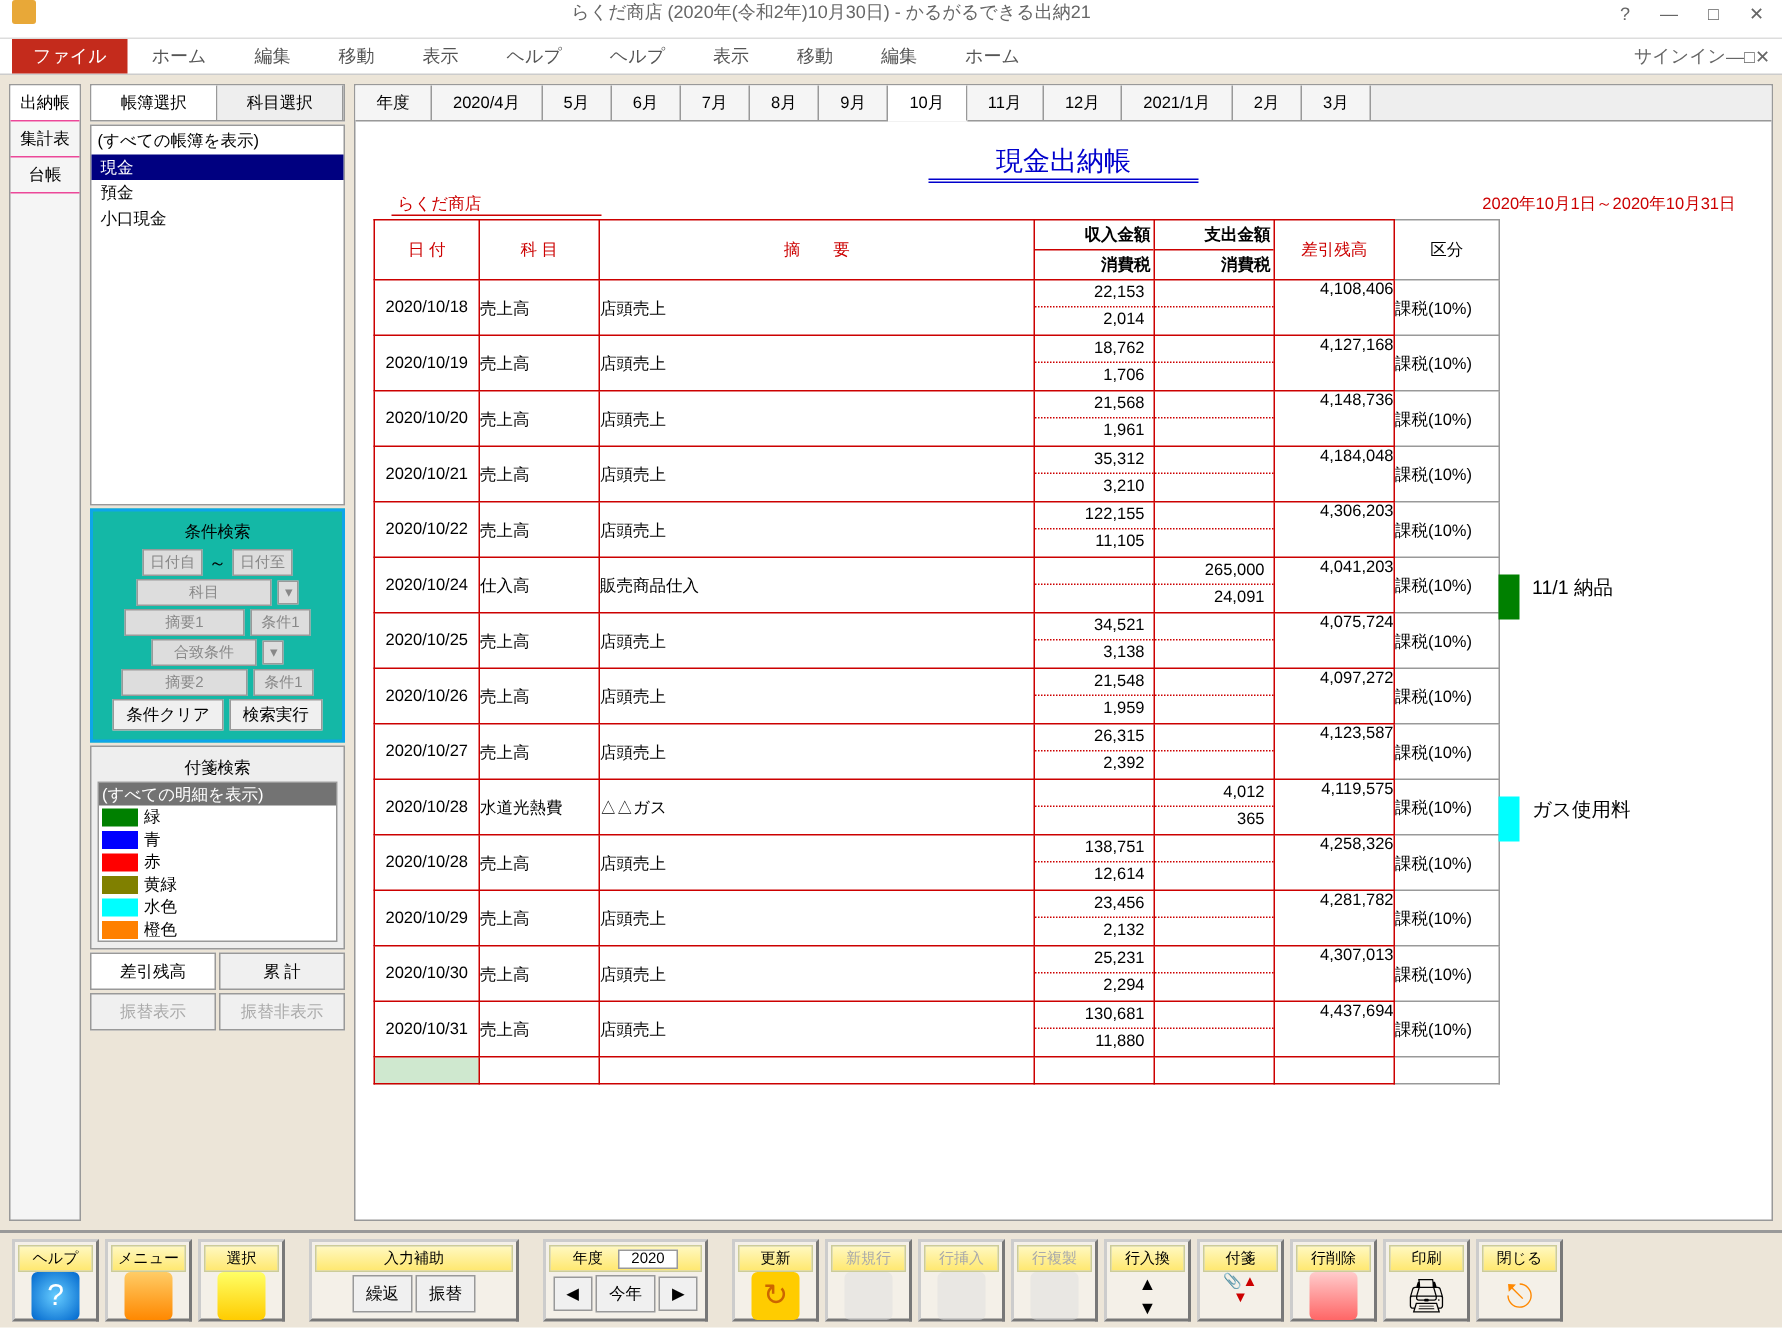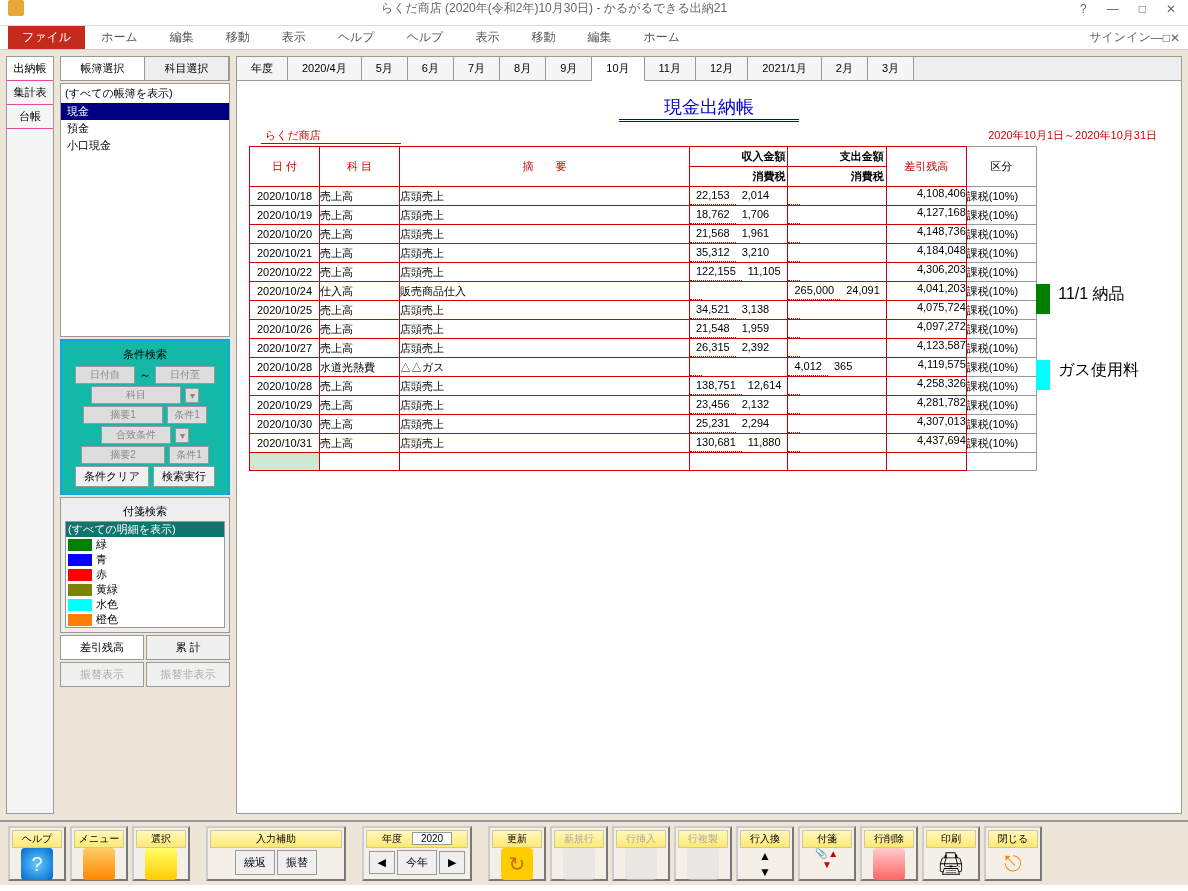--- a/index.html
+++ b/index.html
@@ -22,53 +22,53 @@
 .sidebar-tab{flex:1;padding:4px;text-align:center;border-right:1px solid #999;cursor:pointer;font-size:11px}
 .sidebar-tab.active{background:#fff}
 .sidebar-tab:not(.active){background:#eee}
 .ledger-list{background:#fff;border:1px solid #999;height:254px;font-size:11px}
 .ledger-header{padding:2px 4px}
 .ledger-item{padding:1px 6px;cursor:pointer}
 .ledger-item.selected{background:#000080;color:#fff}
 .search-panel{background:#14b8a6;border:2px solid #0ea5e9;padding:4px}
 .search-title{text-align:center;padding:2px;font-size:11px}
 .search-row{display:flex;gap:4px;margin:2px 0;align-items:center;justify-content:center}
-.search-input{background:#ddd;border:1px solid #999;padding:1px 4px;font-size:10px;color:#888;width:60px;text-align:center}
+.search-input{background:#ddd;border:1px solid #999;padding:1px 4px;font-size:10px;color:#888;width:40px;text-align:center}
 .search-btn{background:#f0f0f0;border:1px solid #999;padding:2px 8px;font-size:11px;cursor:pointer}
 .tag-panel{background:#eee;border:1px solid #999;padding:4px}
 .tag-list{background:#fff;border:1px solid #999;font-size:11px}
 .tag-item{display:flex;align-items:center;padding:0 2px}
 .tag-color{width:24px;height:12px;margin-right:4px}
-.tag-item.selected{background:#0f766e;color:#fff}
+.tag-item.selected{background:#737373;color:#fff}
 .bottom-btns{display:flex;gap:2px}
 .bottom-btn{flex:1;background:#f0f0f0;border:1px solid #999;padding:4px;font-size:11px;cursor:pointer;text-align:center}
 .content{flex:1;background:#fff;border:1px solid #999;display:flex;flex-direction:column}
 .period-tabs{display:flex;border-bottom:1px solid #999;background:#eee}
 .period-tab{padding:4px 14px;border-right:1px solid #999;cursor:pointer;font-size:11px;background:#f5f5f5}
 .period-tab.active{background:#fff;border-bottom:1px solid #fff;margin-bottom:-1px}
 .ledger-area{flex:1;padding:8px 12px;overflow:auto;position:relative}
 .ledger-title{text-align:center;color:#0000cc;font-size:18px;border-bottom:3px double #0000cc;width:180px;margin:6px auto}
 .ledger-meta{display:flex;justify-content:space-between;color:#c00;padding:0 12px;margin-bottom:2px;font-size:11px}
 .ledger-table{border-collapse:collapse}
 .ledger-table th,.ledger-table td{border:1px solid #c00;padding:0;font-size:11px}
 .th-inner{padding:4px 2px;text-align:center;color:#c00;font-weight:normal}
 .th-split{display:flex;flex-direction:column}
 .th-split>div{padding:2px;text-align:right}
 .th-split>div:first-child{border-bottom:1px solid #c00}
 .cell{padding:2px 6px;height:18px}
 .cell-date{text-align:center;color:#000;width:70px}
 .cell-subj{width:80px;padding-left:6px}
 .cell-desc{width:290px;padding-left:6px}
-.cell-split{display:flex;flex-direction:row}
+.cell-split{display:flex;flex-direction:column}
 .cell-split>div{padding:2px 6px;text-align:right;height:18px;border-bottom:1px dotted #c00}
 .cell-split>div:last-child{border-bottom:none}
 .cell-bal{width:80px;text-align:right;padding-right:6px;vertical-align:top;padding-top:2px}
 .cell-cat{width:70px;padding-left:6px;vertical-align:middle;border:1px solid #999!important}
 .row-tag{position:absolute;width:14px;height:30px}
-.note{position:absolute;font-size:16px;padding-left:4px}
+.note{position:absolute;font-size:13px;padding-left:4px}
 .toolbar{height:65px;background:#ece5d8;border-top:2px solid #999;display:flex;padding:4px 8px;gap:4px}
 .tb-group{border:2px outset #ccc;background:#f4f0e8;display:flex;flex-direction:column;padding:2px;min-width:58px}
 .tb-label{background:linear-gradient(#fff8c0,#ffe870);text-align:center;font-size:10px;padding:1px;border:1px solid #cc9}
 .tb-body{flex:1;display:flex;align-items:center;justify-content:center;gap:2px}
 .tb-btn{border:1px solid #999;background:#f0f0f0;padding:4px 8px;cursor:pointer;font-size:11px}
 .tb-icon{width:32px;height:32px;border-radius:4px}
 .sep{width:8px}
 </style>
 </head>
 <body>

